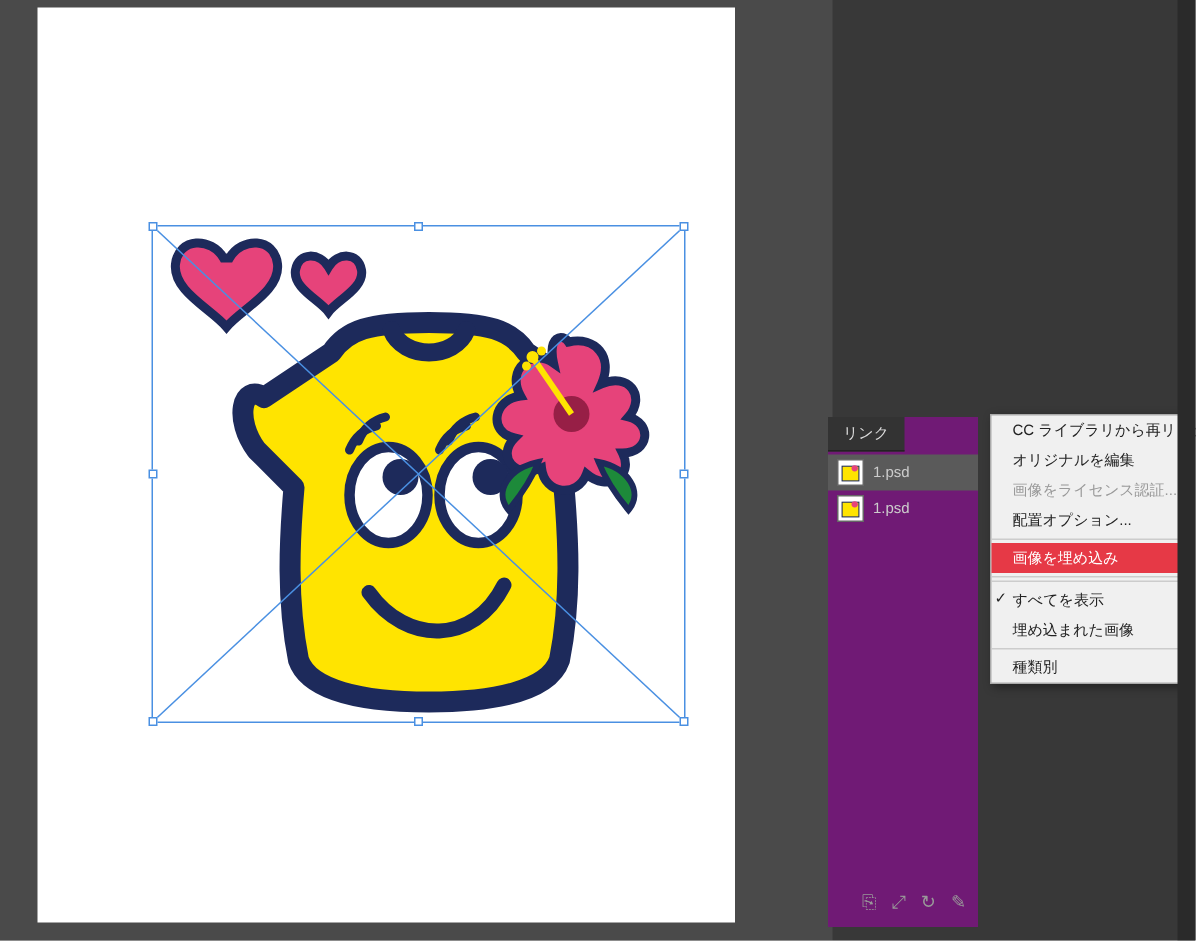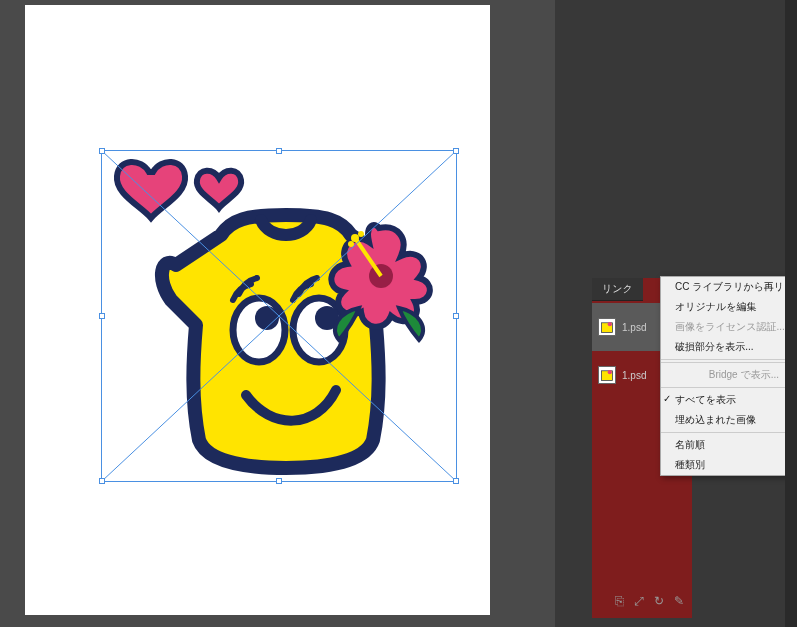--- a/index.html
+++ b/index.html
@@ -55,39 +55,39 @@
   pointer-events: none;
 }
 .side-dark {
   position: absolute;
   left: 555px; top: 0;
   width: 242px; height: 627px;
   background: #383838;
 }
 .panel {
   position: absolute;
-  left: 592px; top: 278px;
+  left: 552px; top: 278px;
   width: 100px; height: 340px;
-  background: #7f1d1d;
+  background: #701a75;
 }
 .panel-tab {
   background: #333333;
   color: #ddd;
   padding: 4px 10px;
   font-size: 10px;
   display: inline-block;
   border-bottom: 1px solid #222;
 }
 .panel-body {
   padding: 2px 0;
 }
 .link-row {
   display: flex;
   align-items: center;
-  padding: 15px 6px;
+  padding: 3px 6px;
   gap: 6px;
   color: #ccc;
   font-size: 10px;
 }
 .link-row.selected {
   background: #5a5a5a;
 }
 .thumb {
   width: 18px; height: 18px;
   background: #fff;
@@ -230,26 +230,25 @@
     <span>⤢</span>
     <span>↻</span>
     <span>✎</span>
   </div>
 </div>
 
 <div class="context-menu">
   <div class="menu-item">CC ライブラリから再リンク...</div>
   <div class="menu-item">オリジナルを編集</div>
   <div class="menu-item disabled">画像をライセンス認証...</div>
-  <div class="menu-item">破損部分を表示...</div>
-  <div class="menu-sep"></div>
-  <div class="menu-sep"></div>
-  <div class="menu-item disabled">Bridge で表示...</div>
+  <div class="menu-item">配置オプション...</div>
+  <div class="menu-sep"></div>
+  <div class="menu-item highlighted">画像を埋め込み</div>
+  <div class="menu-sep"></div>
   <div class="menu-sep"></div>
   <div class="menu-item check">すべてを表示</div>
   <div class="menu-item">埋め込まれた画像</div>
   <div class="menu-sep"></div>
-  <div class="menu-item">名前順</div>
   <div class="menu-item">種類別</div>
 
 </div>
 
 <div class="right-strip"></div>
 
 </body></html>

